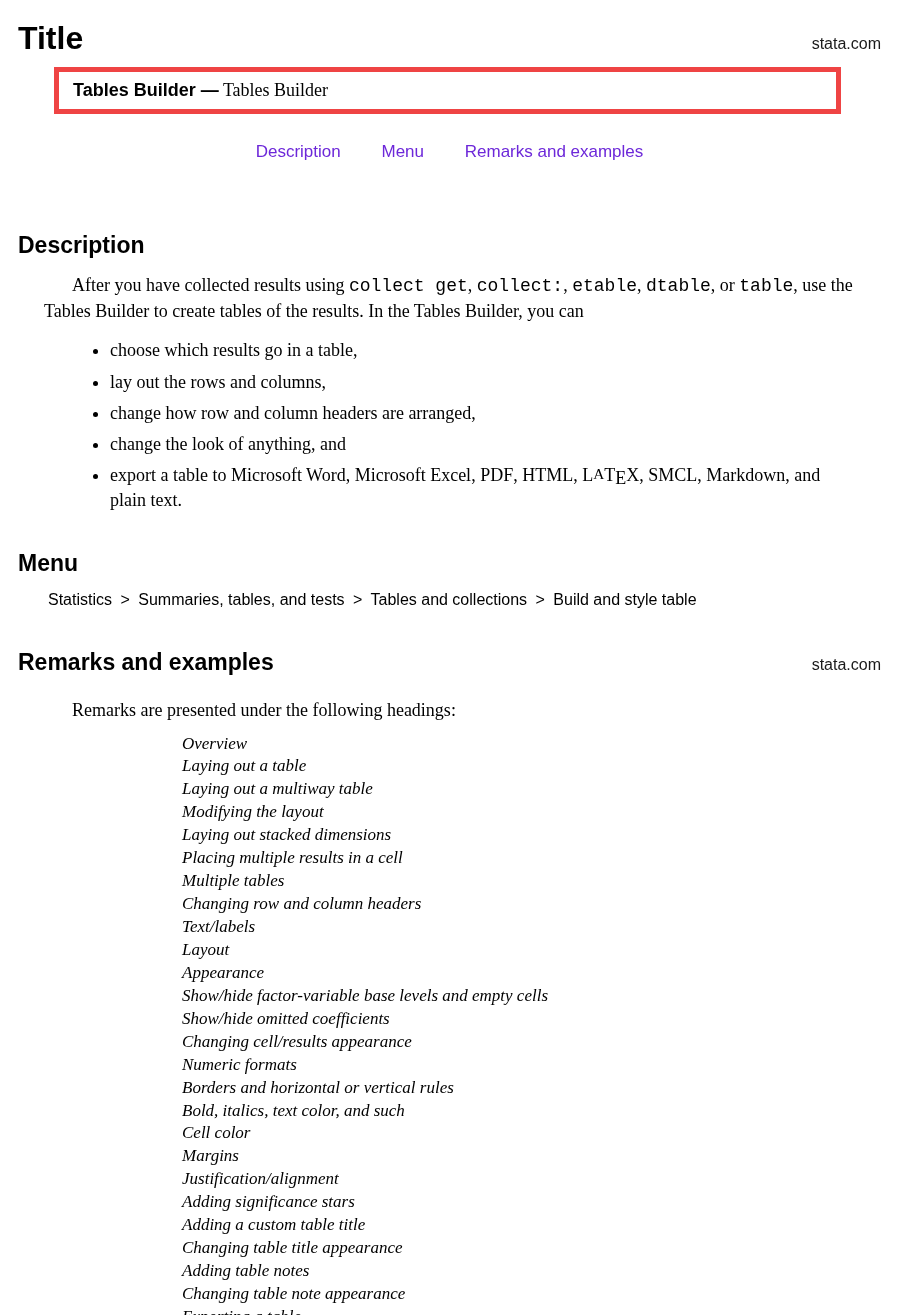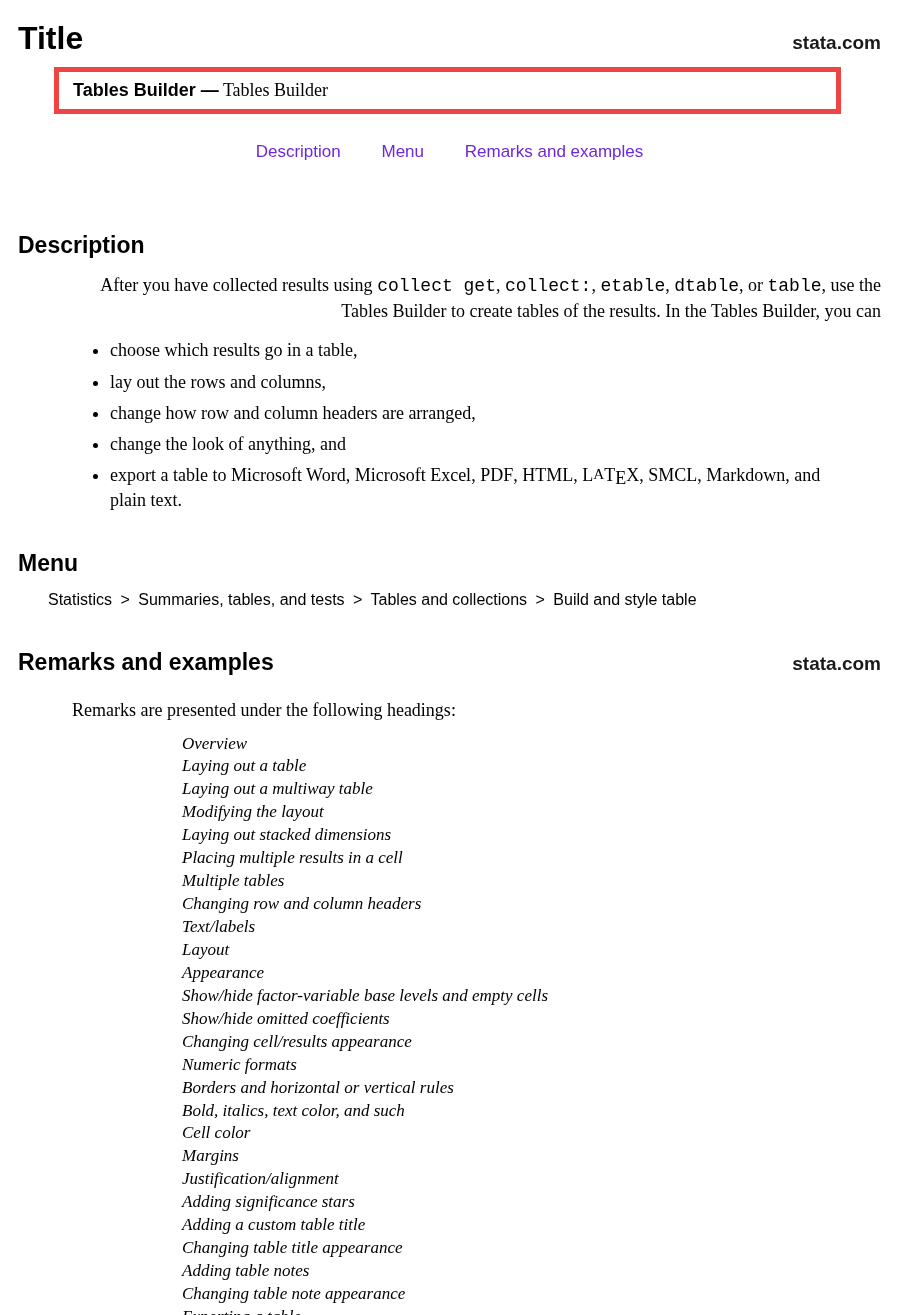--- a/index.html
+++ b/index.html
@@ -18,22 +18,22 @@
     margin-bottom: 10px;
   }
   .title-h {
     font-family: Arial, Helvetica, sans-serif;
     font-weight: bold;
     font-size: 32px;
     margin: 0;
   }
   .brand {
     font-family: Arial, Helvetica, sans-serif;
-    font-weight: bold;
-    font-size: 19px;
+    font-weight: normal;
+    font-size: 16px;
     color: #1a1a1a;
   }
   .title-box {
     border: 5px solid #ef4444;
     margin-left: 36px;
     margin-right: 40px;
     padding: 8px 14px;
     margin-bottom: 28px;
   }
   .title-box .b {
@@ -55,21 +55,20 @@
     font-family: Arial, Helvetica, sans-serif;
     font-weight: bold;
     font-size: 23px;
     margin: 0 0 14px 0;
   }
   .para {
     margin: 8px 0 14px 0;
     line-height: 1.4;
     margin-left: 26px;
     text-indent: 28px;
-    text-align: right;
   }
   .tt {
     font-family: "Courier New", monospace;
   }
   ul.bullets {
     list-style-type: disc;
     margin: 0 0 36px 0;
     padding-left: 80px;
   }
   ul.bullets li {

